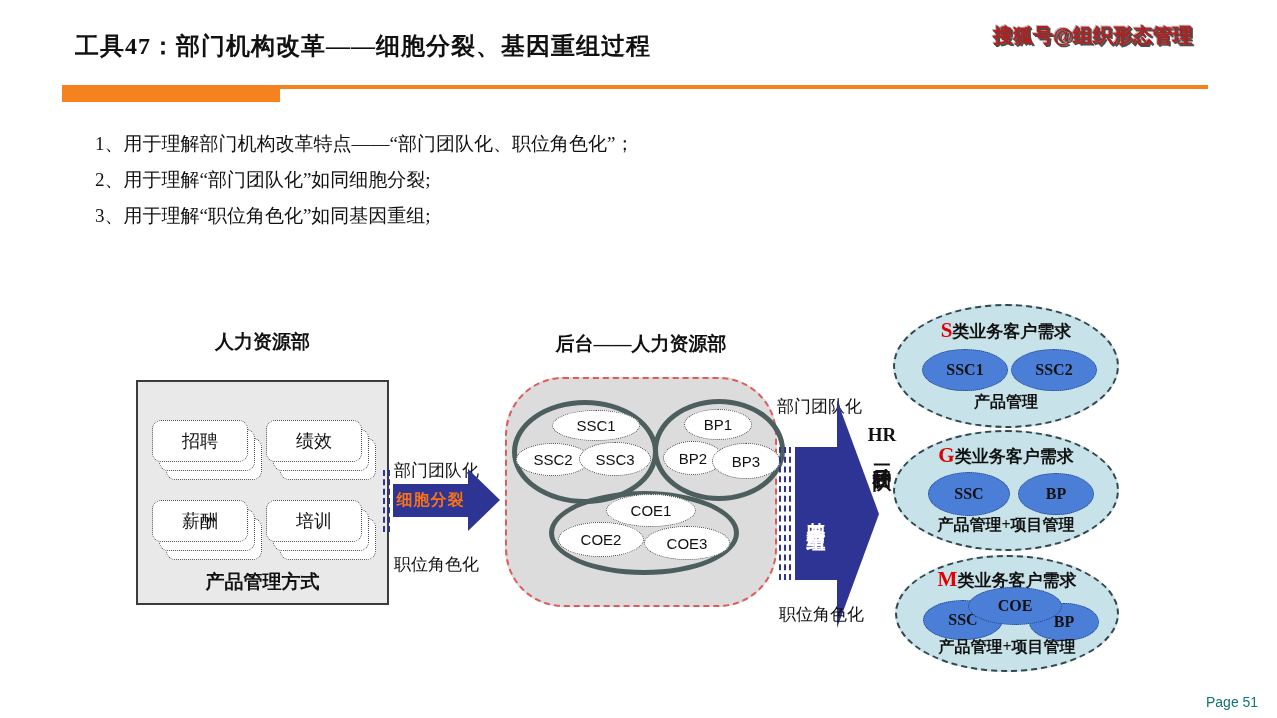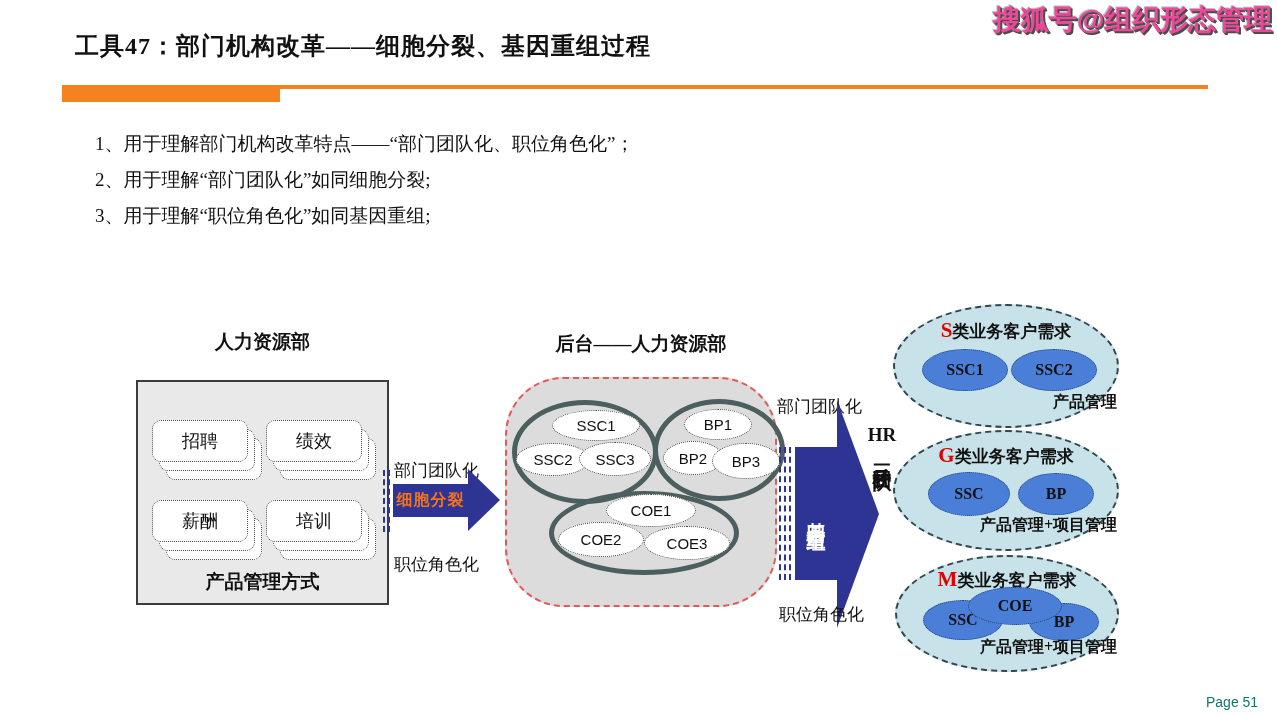--- a/index.html
+++ b/index.html
@@ -3,22 +3,22 @@
 <meta charset="utf-8">
 <style>
   html,body{margin:0;padding:0;background:#fff;}
   .page{position:relative;width:1277px;height:718px;background:#fff;overflow:hidden;
         font-family:"Liberation Serif","DejaVu Serif",serif;color:#111;}
 
   
   .title{position:absolute;left:75px;top:30px;font-size:24px;font-weight:bold;letter-spacing:1px;white-space:nowrap;}
   .rule-thin{position:absolute;left:62px;top:85px;width:1146px;height:4px;background:#F5821F;}
   .rule-thick{position:absolute;left:62px;top:89px;width:218px;height:13px;background:#F5821F;}
-  .watermark{position:absolute;left:993px;top:1px;font-family:"Liberation Sans","DejaVu Sans",sans-serif;
-             font-size:28px;font-weight:bold;color:#ec4899;white-space:nowrap;
+  .watermark{position:absolute;left:993px;top:22px;font-family:"Liberation Sans","DejaVu Sans",sans-serif;
+             font-size:20px;font-weight:bold;color:#b91c1c;white-space:nowrap;
              text-shadow:2px 2px 0 #4c4c4c,1px 1px 0 #6b6b6b,-1px -1px 0 #bbb;}
 
   
   .bullets{position:absolute;left:95px;top:126px;width:780px;font-size:19px;}
   .bullets div{height:36px;line-height:36px;white-space:nowrap;}
 
   
   .lp-title{position:absolute;left:136px;top:329px;width:253px;text-align:center;font-size:19px;font-weight:bold;}
   .lp-box{position:absolute;left:136px;top:380px;width:253px;height:225px;background:#E9E9E9;border:2px solid #3C3C3C;box-sizing:border-box;}
   .stack{position:absolute;width:96px;height:48px;}
@@ -53,21 +53,21 @@
   .well{position:absolute;background:#fff;border:1px dotted #444;border-radius:50%;box-sizing:border-box;
         display:flex;align-items:center;justify-content:center;
         font-family:"Liberation Sans","DejaVu Sans",sans-serif;font-size:15px;}
 
   
   .bigell{position:absolute;background:#C7E2E8;border:2px dashed #33454D;border-radius:50%;box-sizing:border-box;}
   .bigell .btitle{position:absolute;left:0;width:100%;text-align:center;font-size:17px;font-weight:bold;white-space:nowrap;}
   .bigell .btitle .letter{color:#E00000;font-size:21px;}
   .chip{position:absolute;background:#4B7ED6;border:1px dotted #1F3F7A;border-radius:50%;box-sizing:border-box;
         display:flex;align-items:center;justify-content:center;font-size:16px;font-weight:bold;}
-  .bcaption{position:absolute;left:0;width:100%;text-align:right;font-size:16px;font-weight:bold;z-index:5;white-space:nowrap;}
+  .bcaption{position:absolute;left:0;width:100%;text-align:center;font-size:16px;font-weight:bold;z-index:5;white-space:nowrap;}
 
   .page-num{position:absolute;left:1206px;top:694px;font-family:"Liberation Sans","DejaVu Sans",sans-serif;
             font-size:14px;color:#0f766e;}
 </style>
 </head>
 <body>
 
 <div class="page">
 
   <div class="title">工具47：部门机构改革——细胞分裂、基因重组过程</div>

